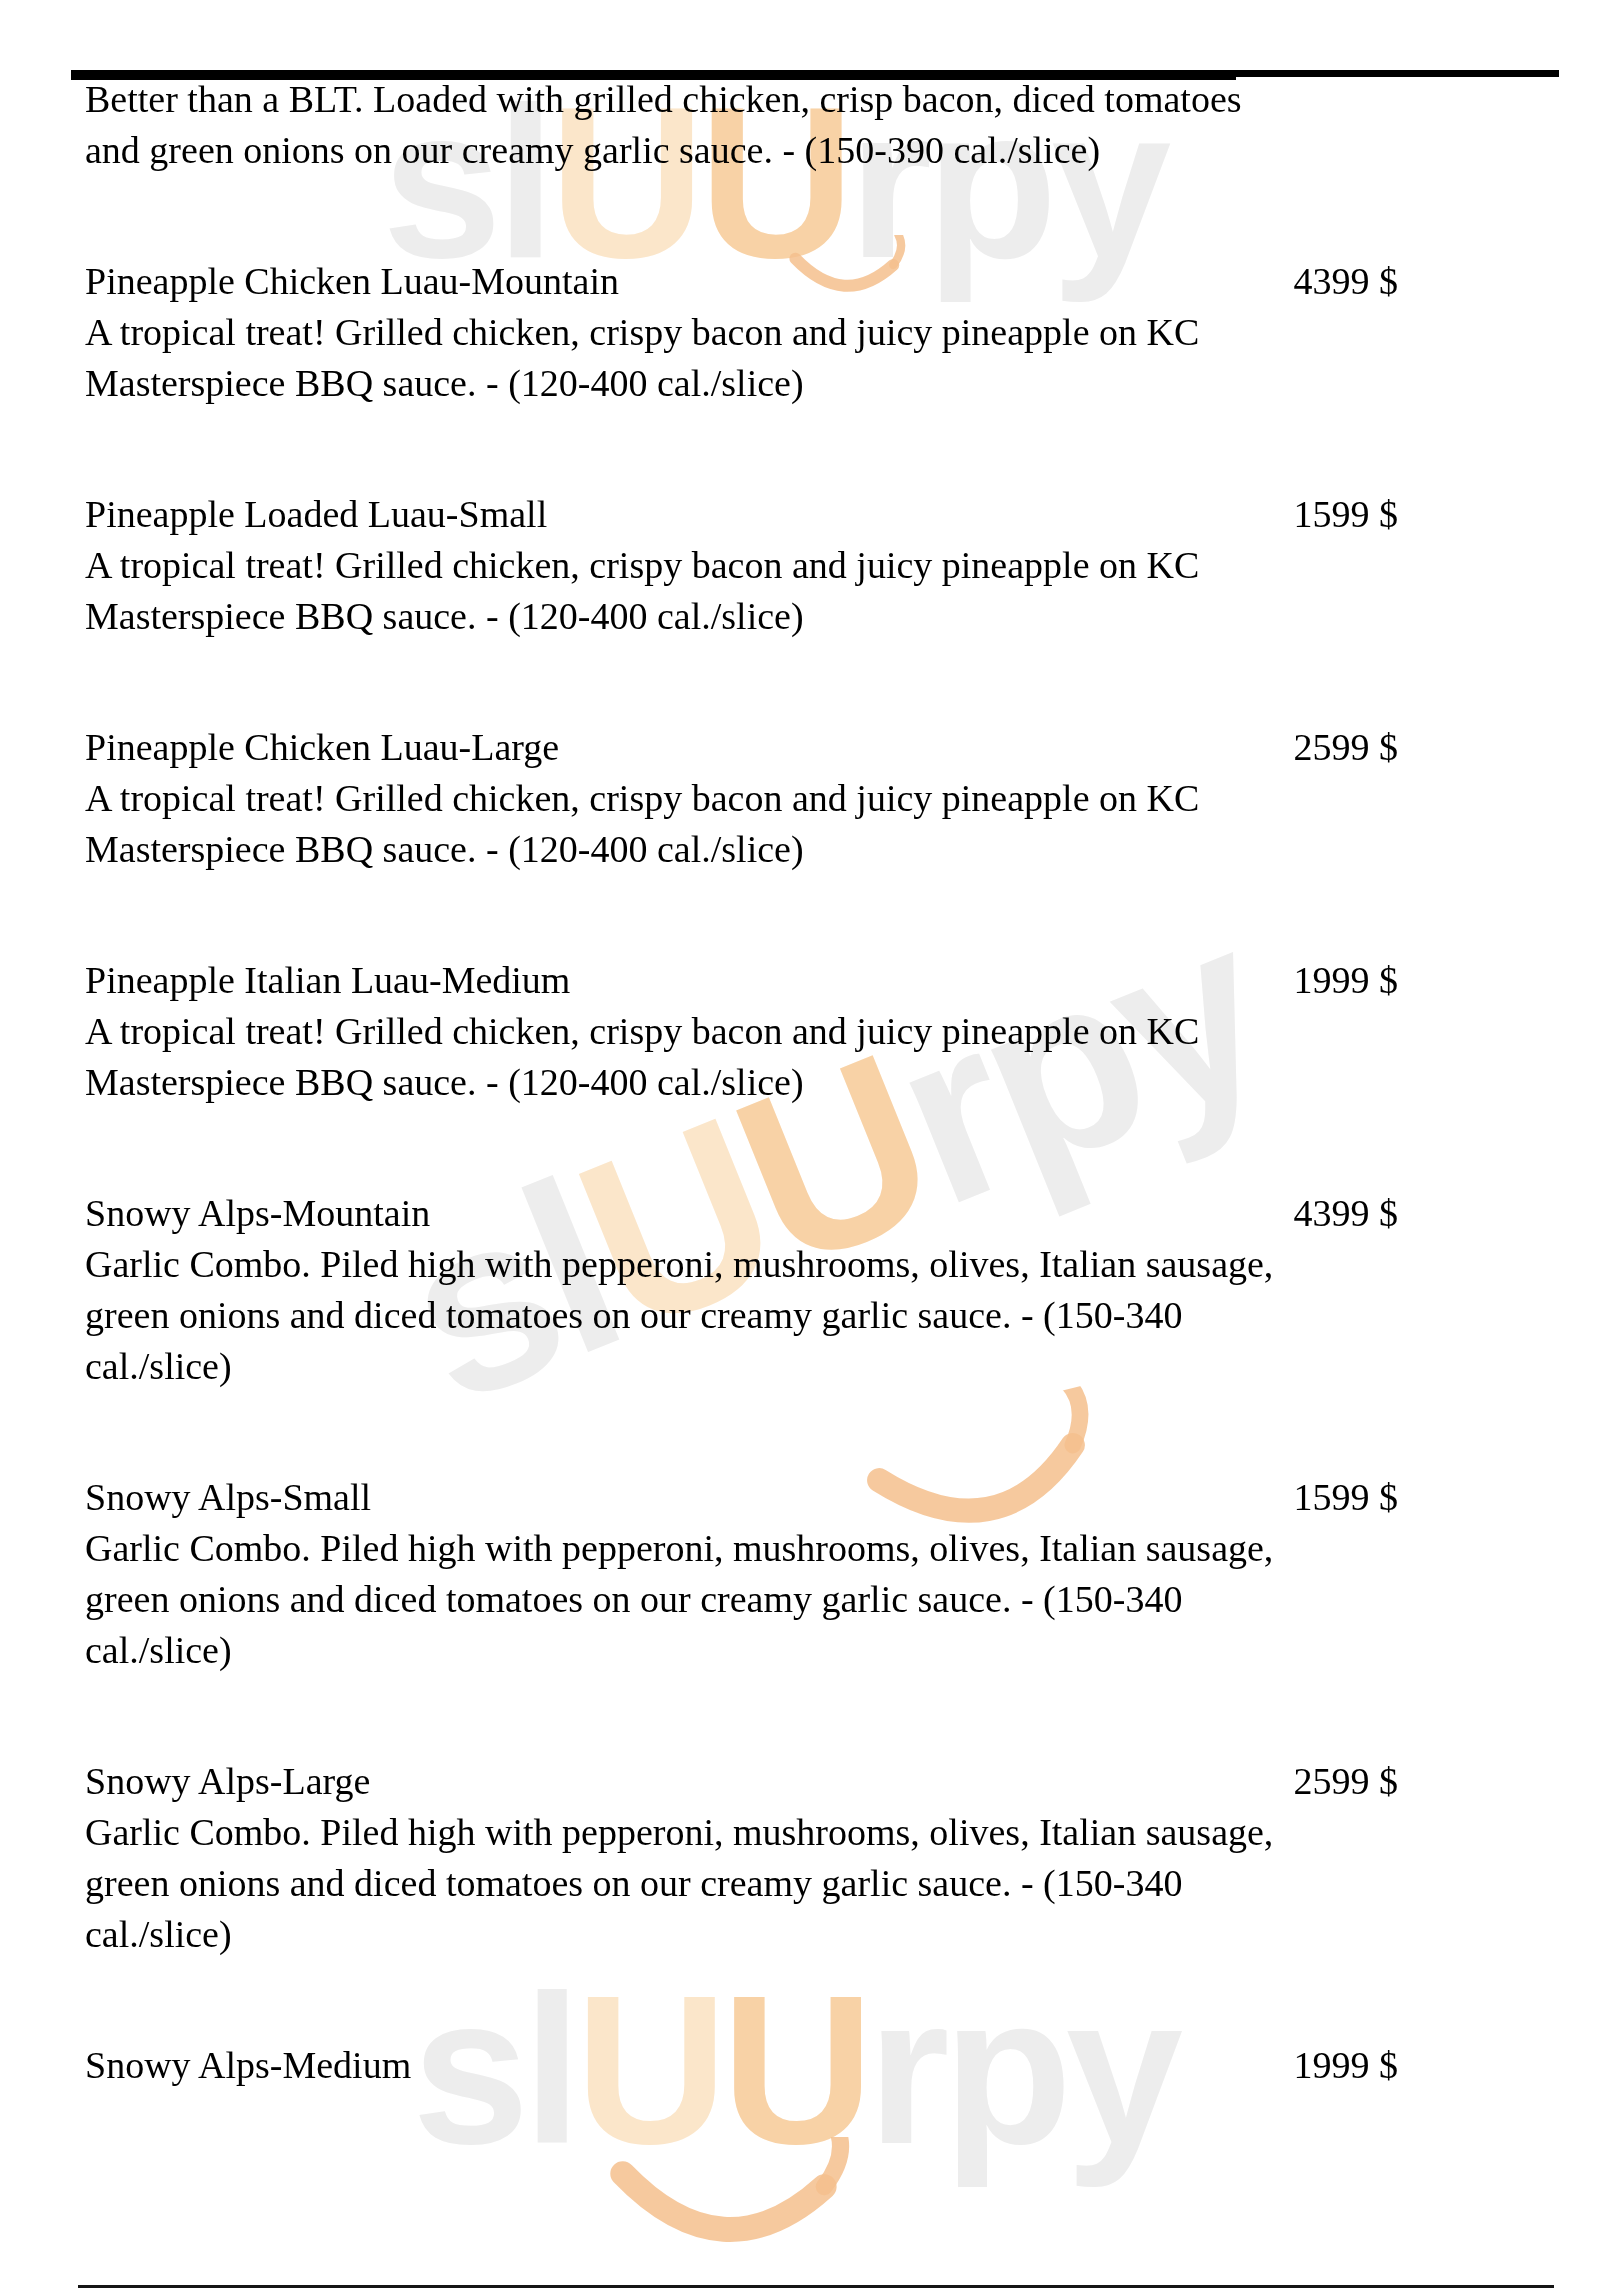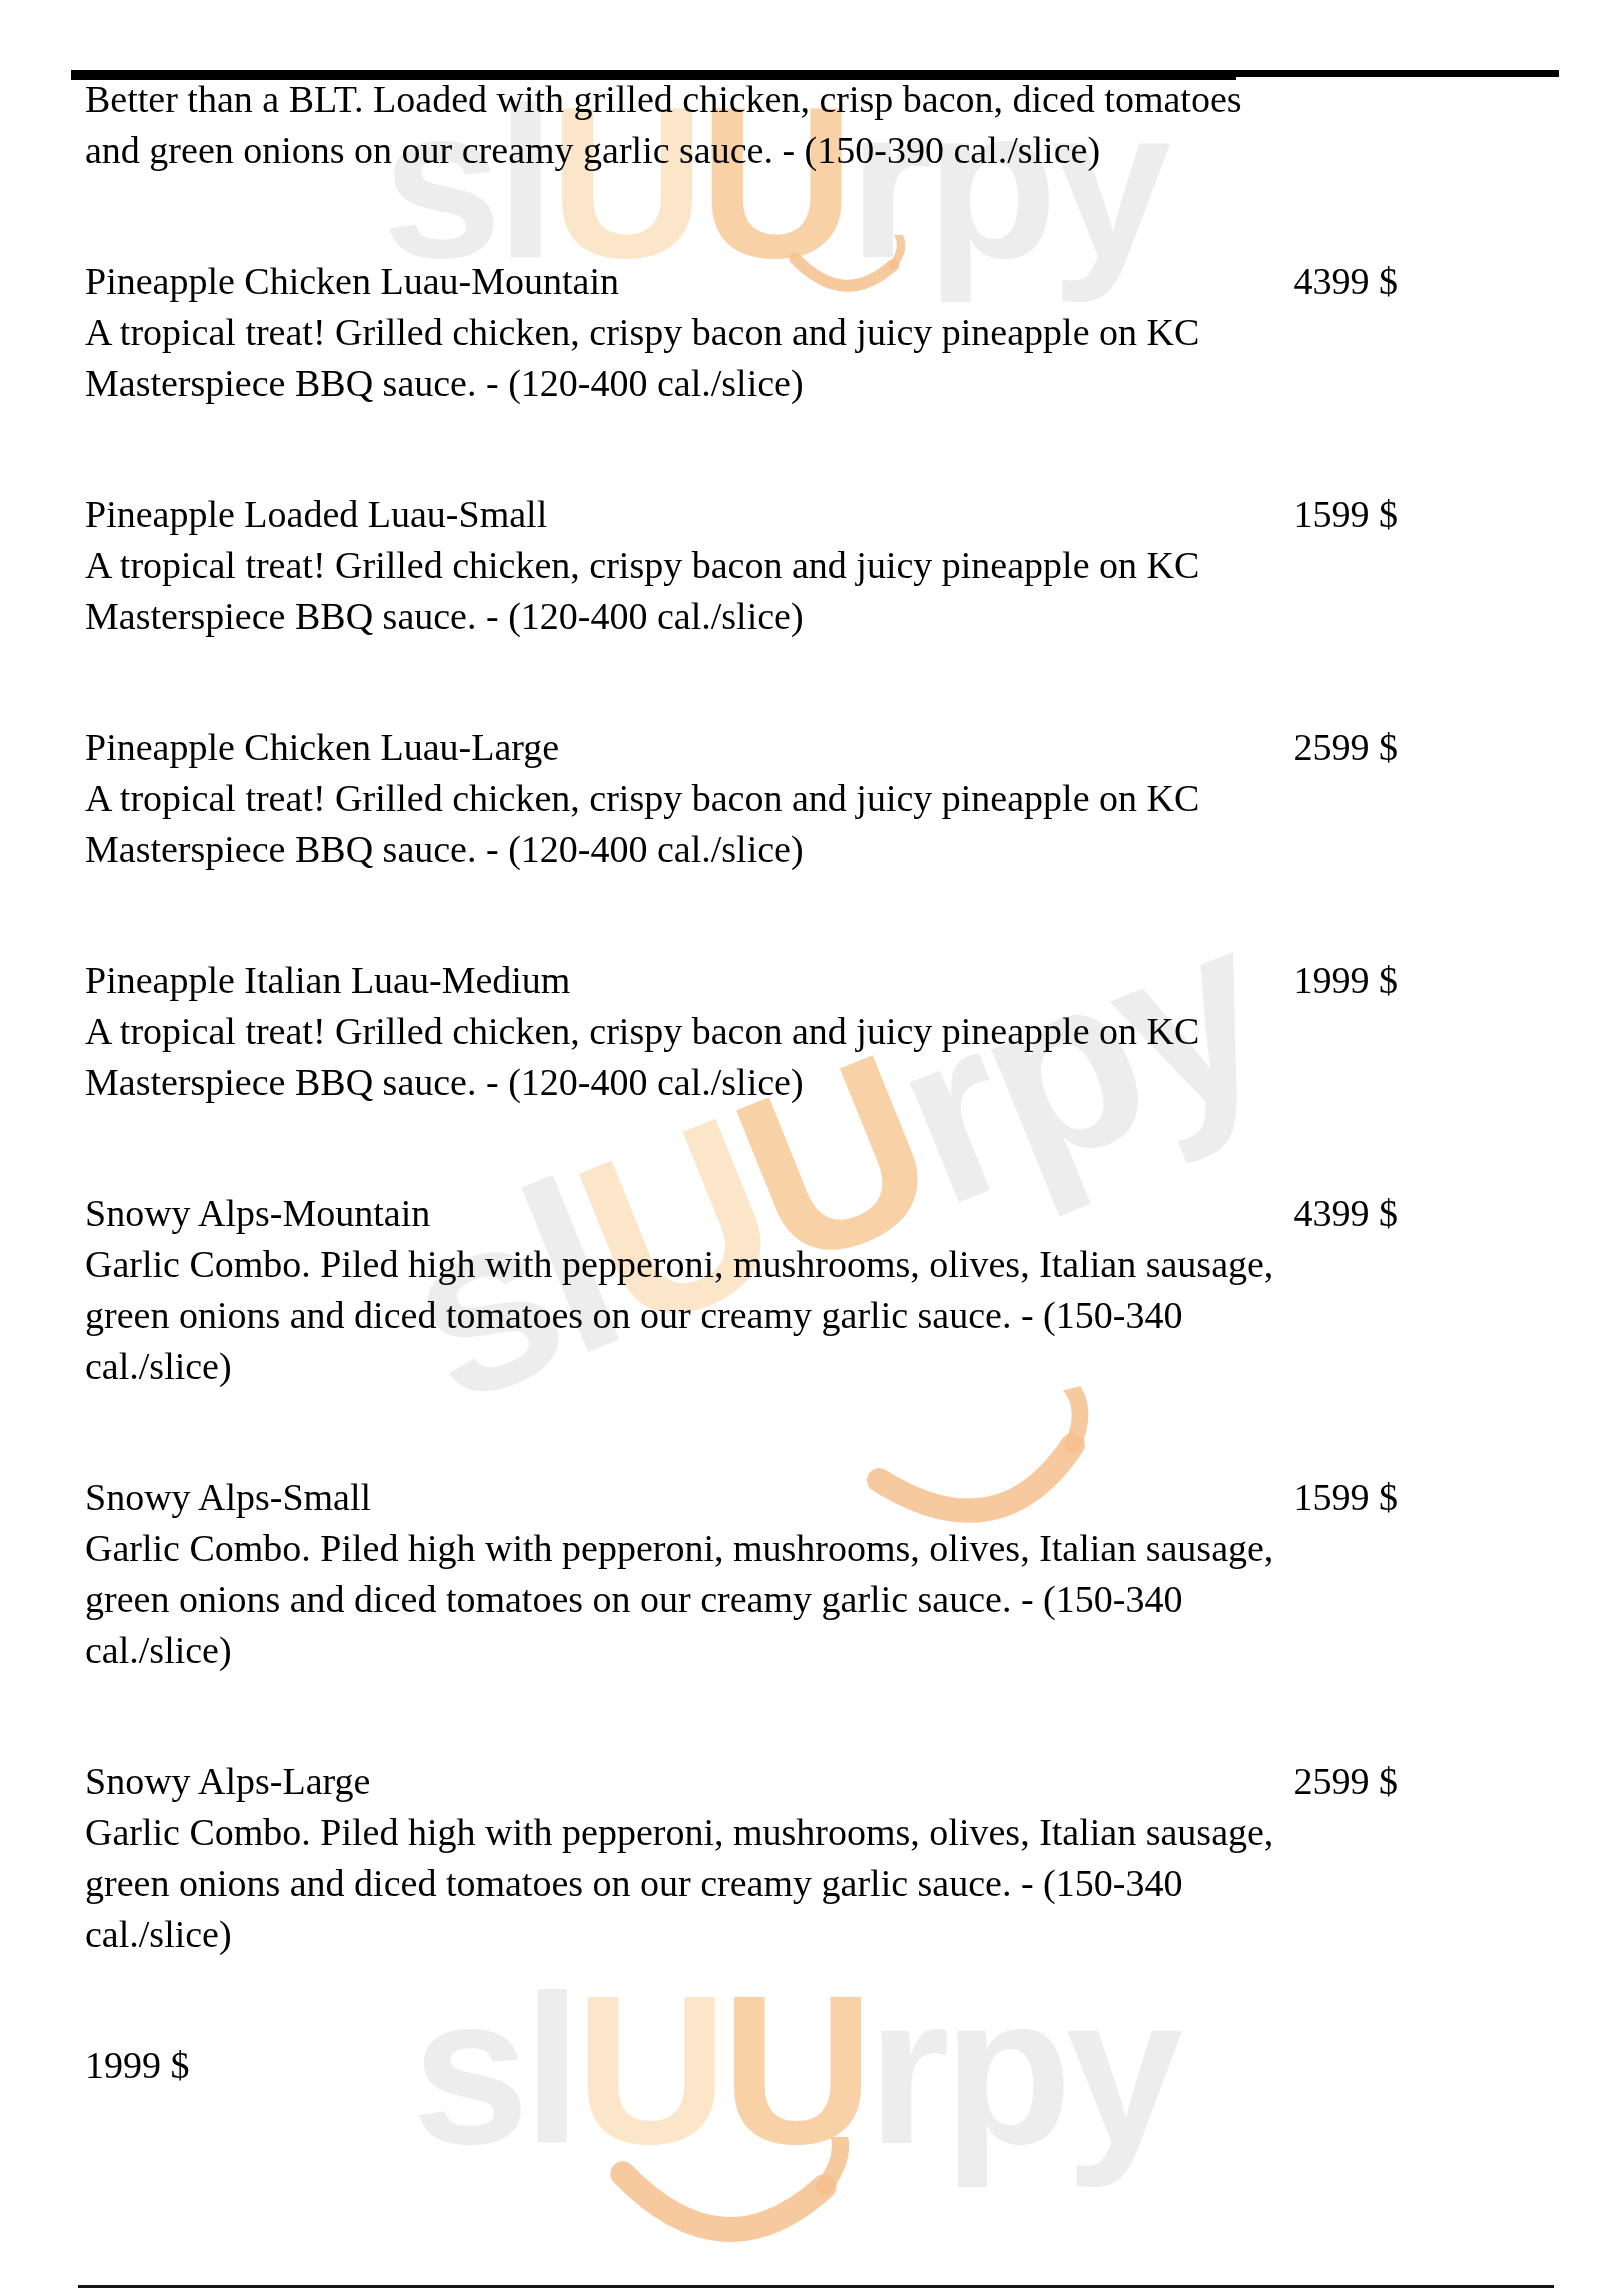--- a/index.html
+++ b/index.html
@@ -123,18 +123,19 @@
       </div>
       <div class="item">
         <div class="item-head">
           <span class="item-name">Snowy Alps-Large</span>
           <span class="item-price">2599 $</span>
         </div>
         <div class="item-desc">Garlic Combo. Piled high with pepperoni, mushrooms, olives, Italian sausage, green onions and diced tomatoes on our creamy garlic sauce. - (150-340 cal./slice)</div>
       </div>
       <div class="item">
         <div class="item-head">
+          <span class="item-name">Snowy Alps-Medium</span>
           <span class="item-price">1999 $</span>
         </div>
       </div>
     </div>
 </div>
 
 
 </body></html>

